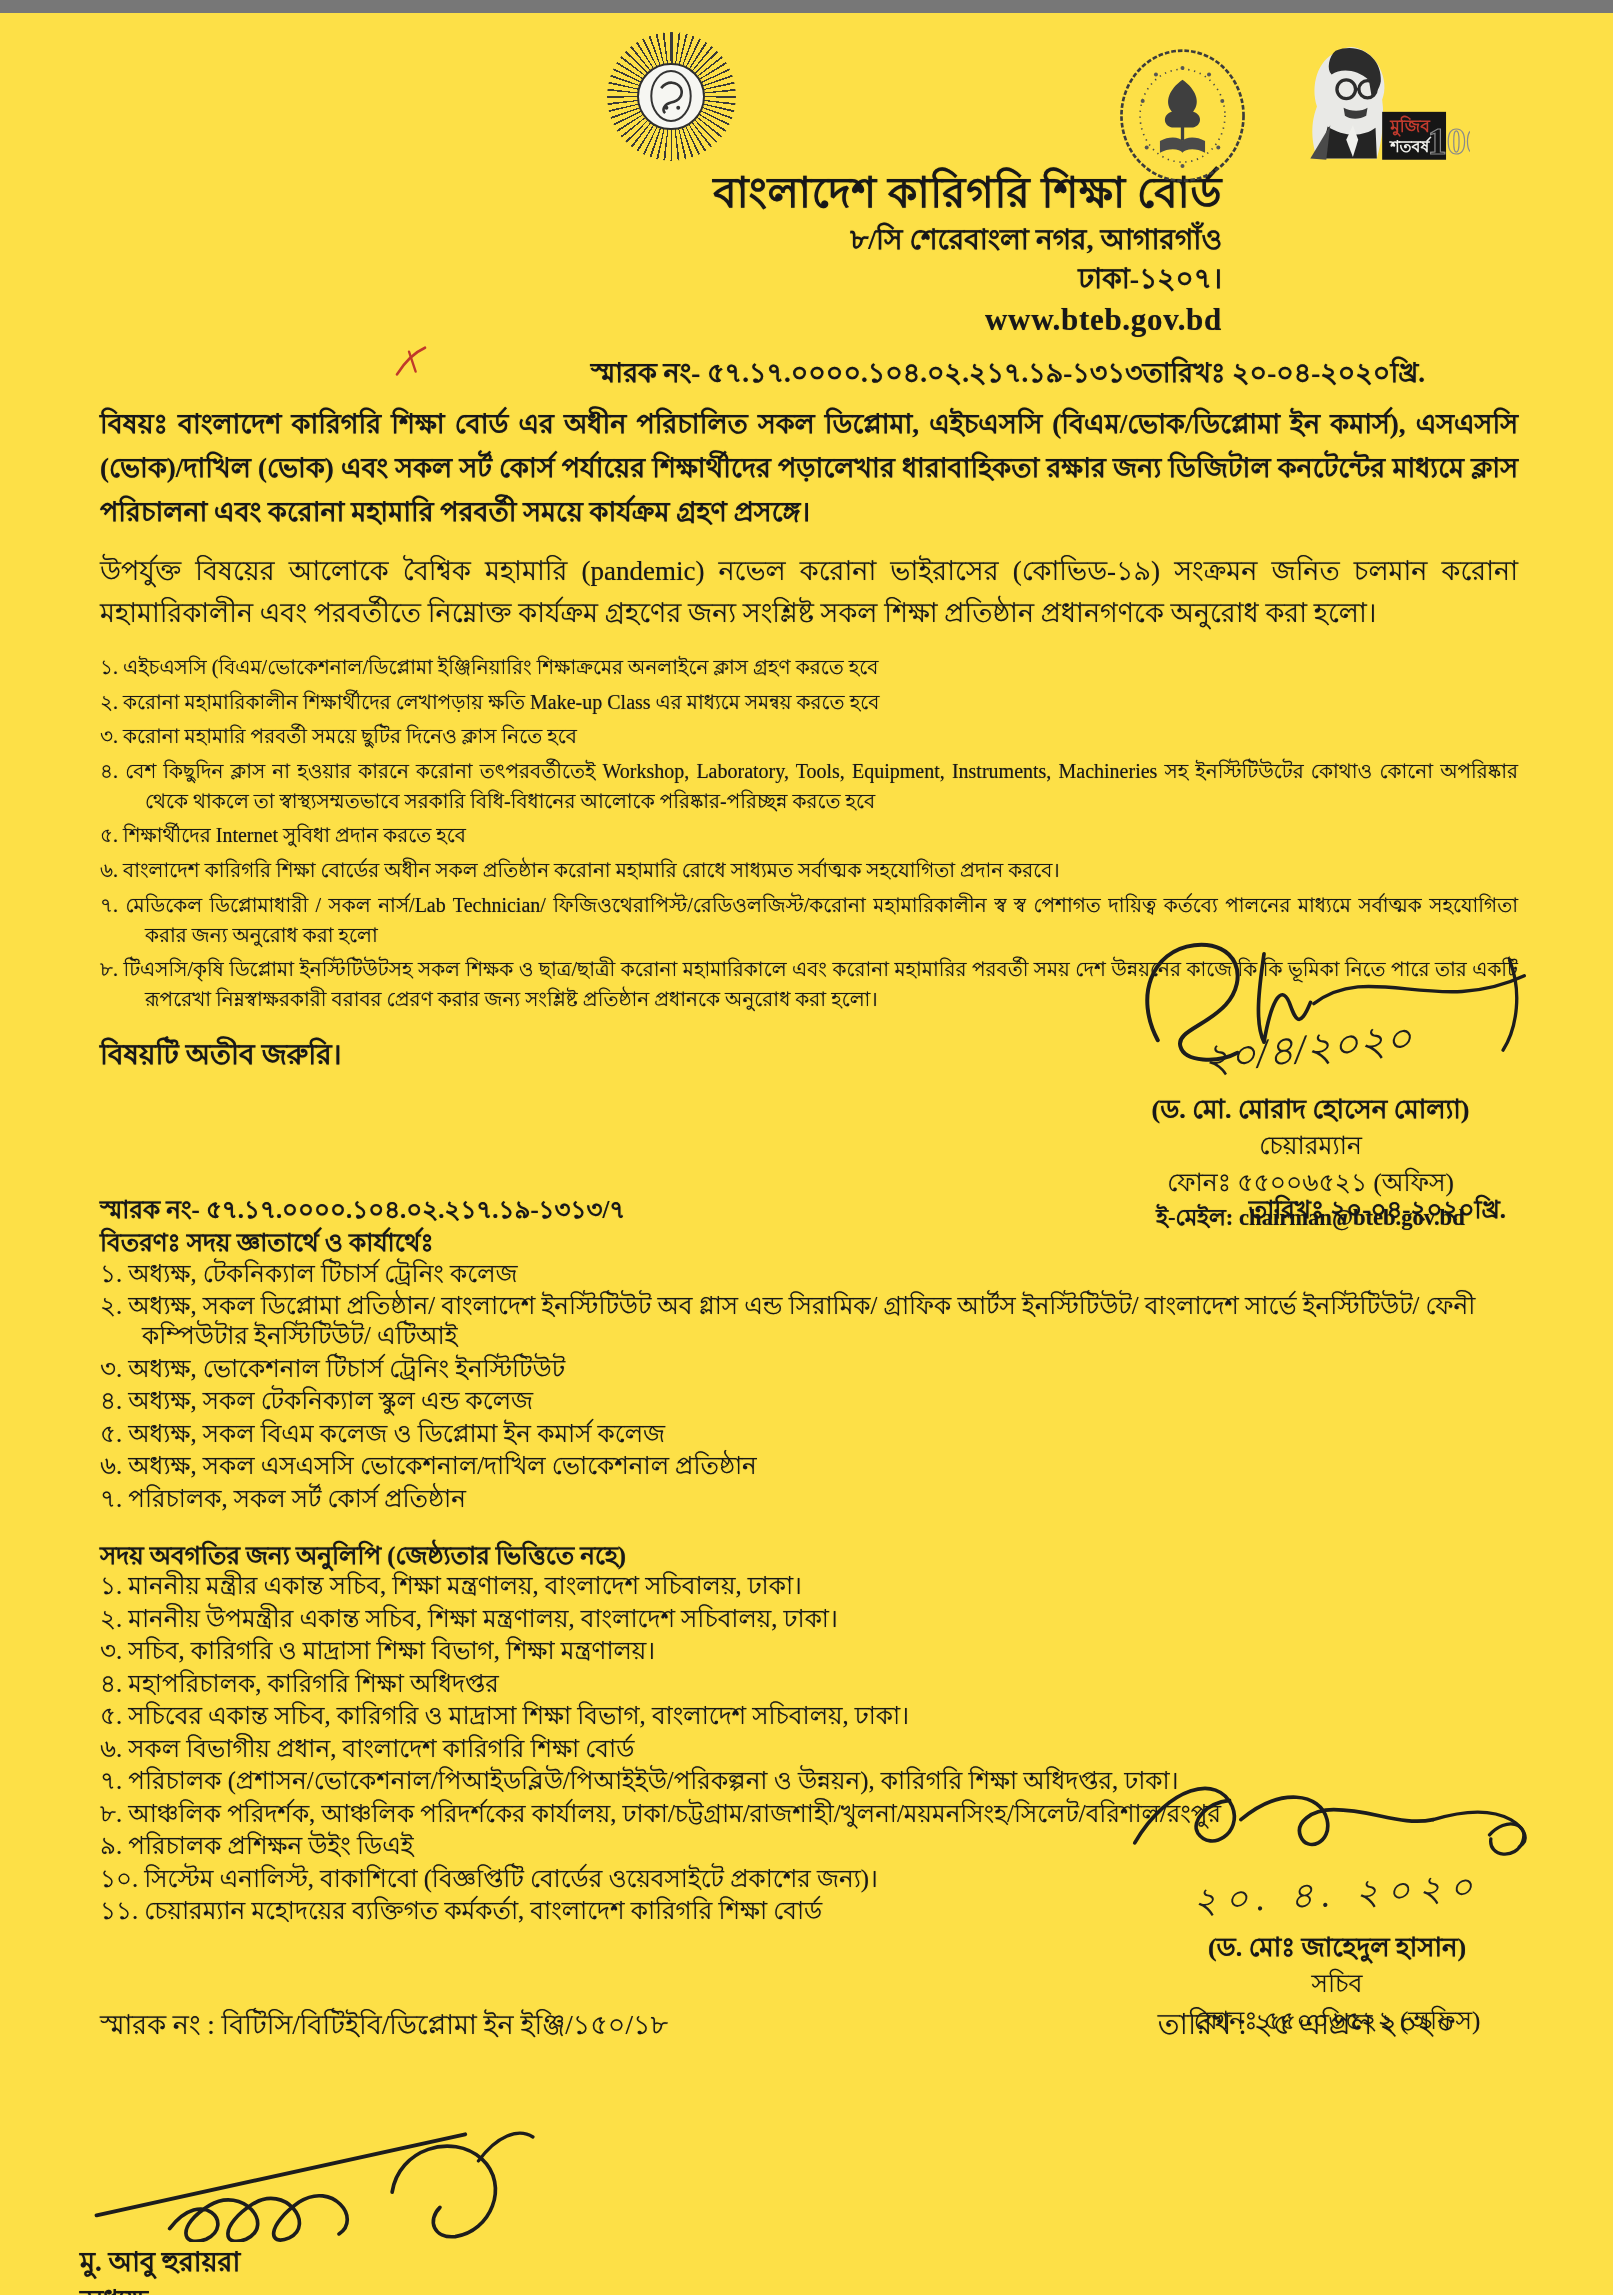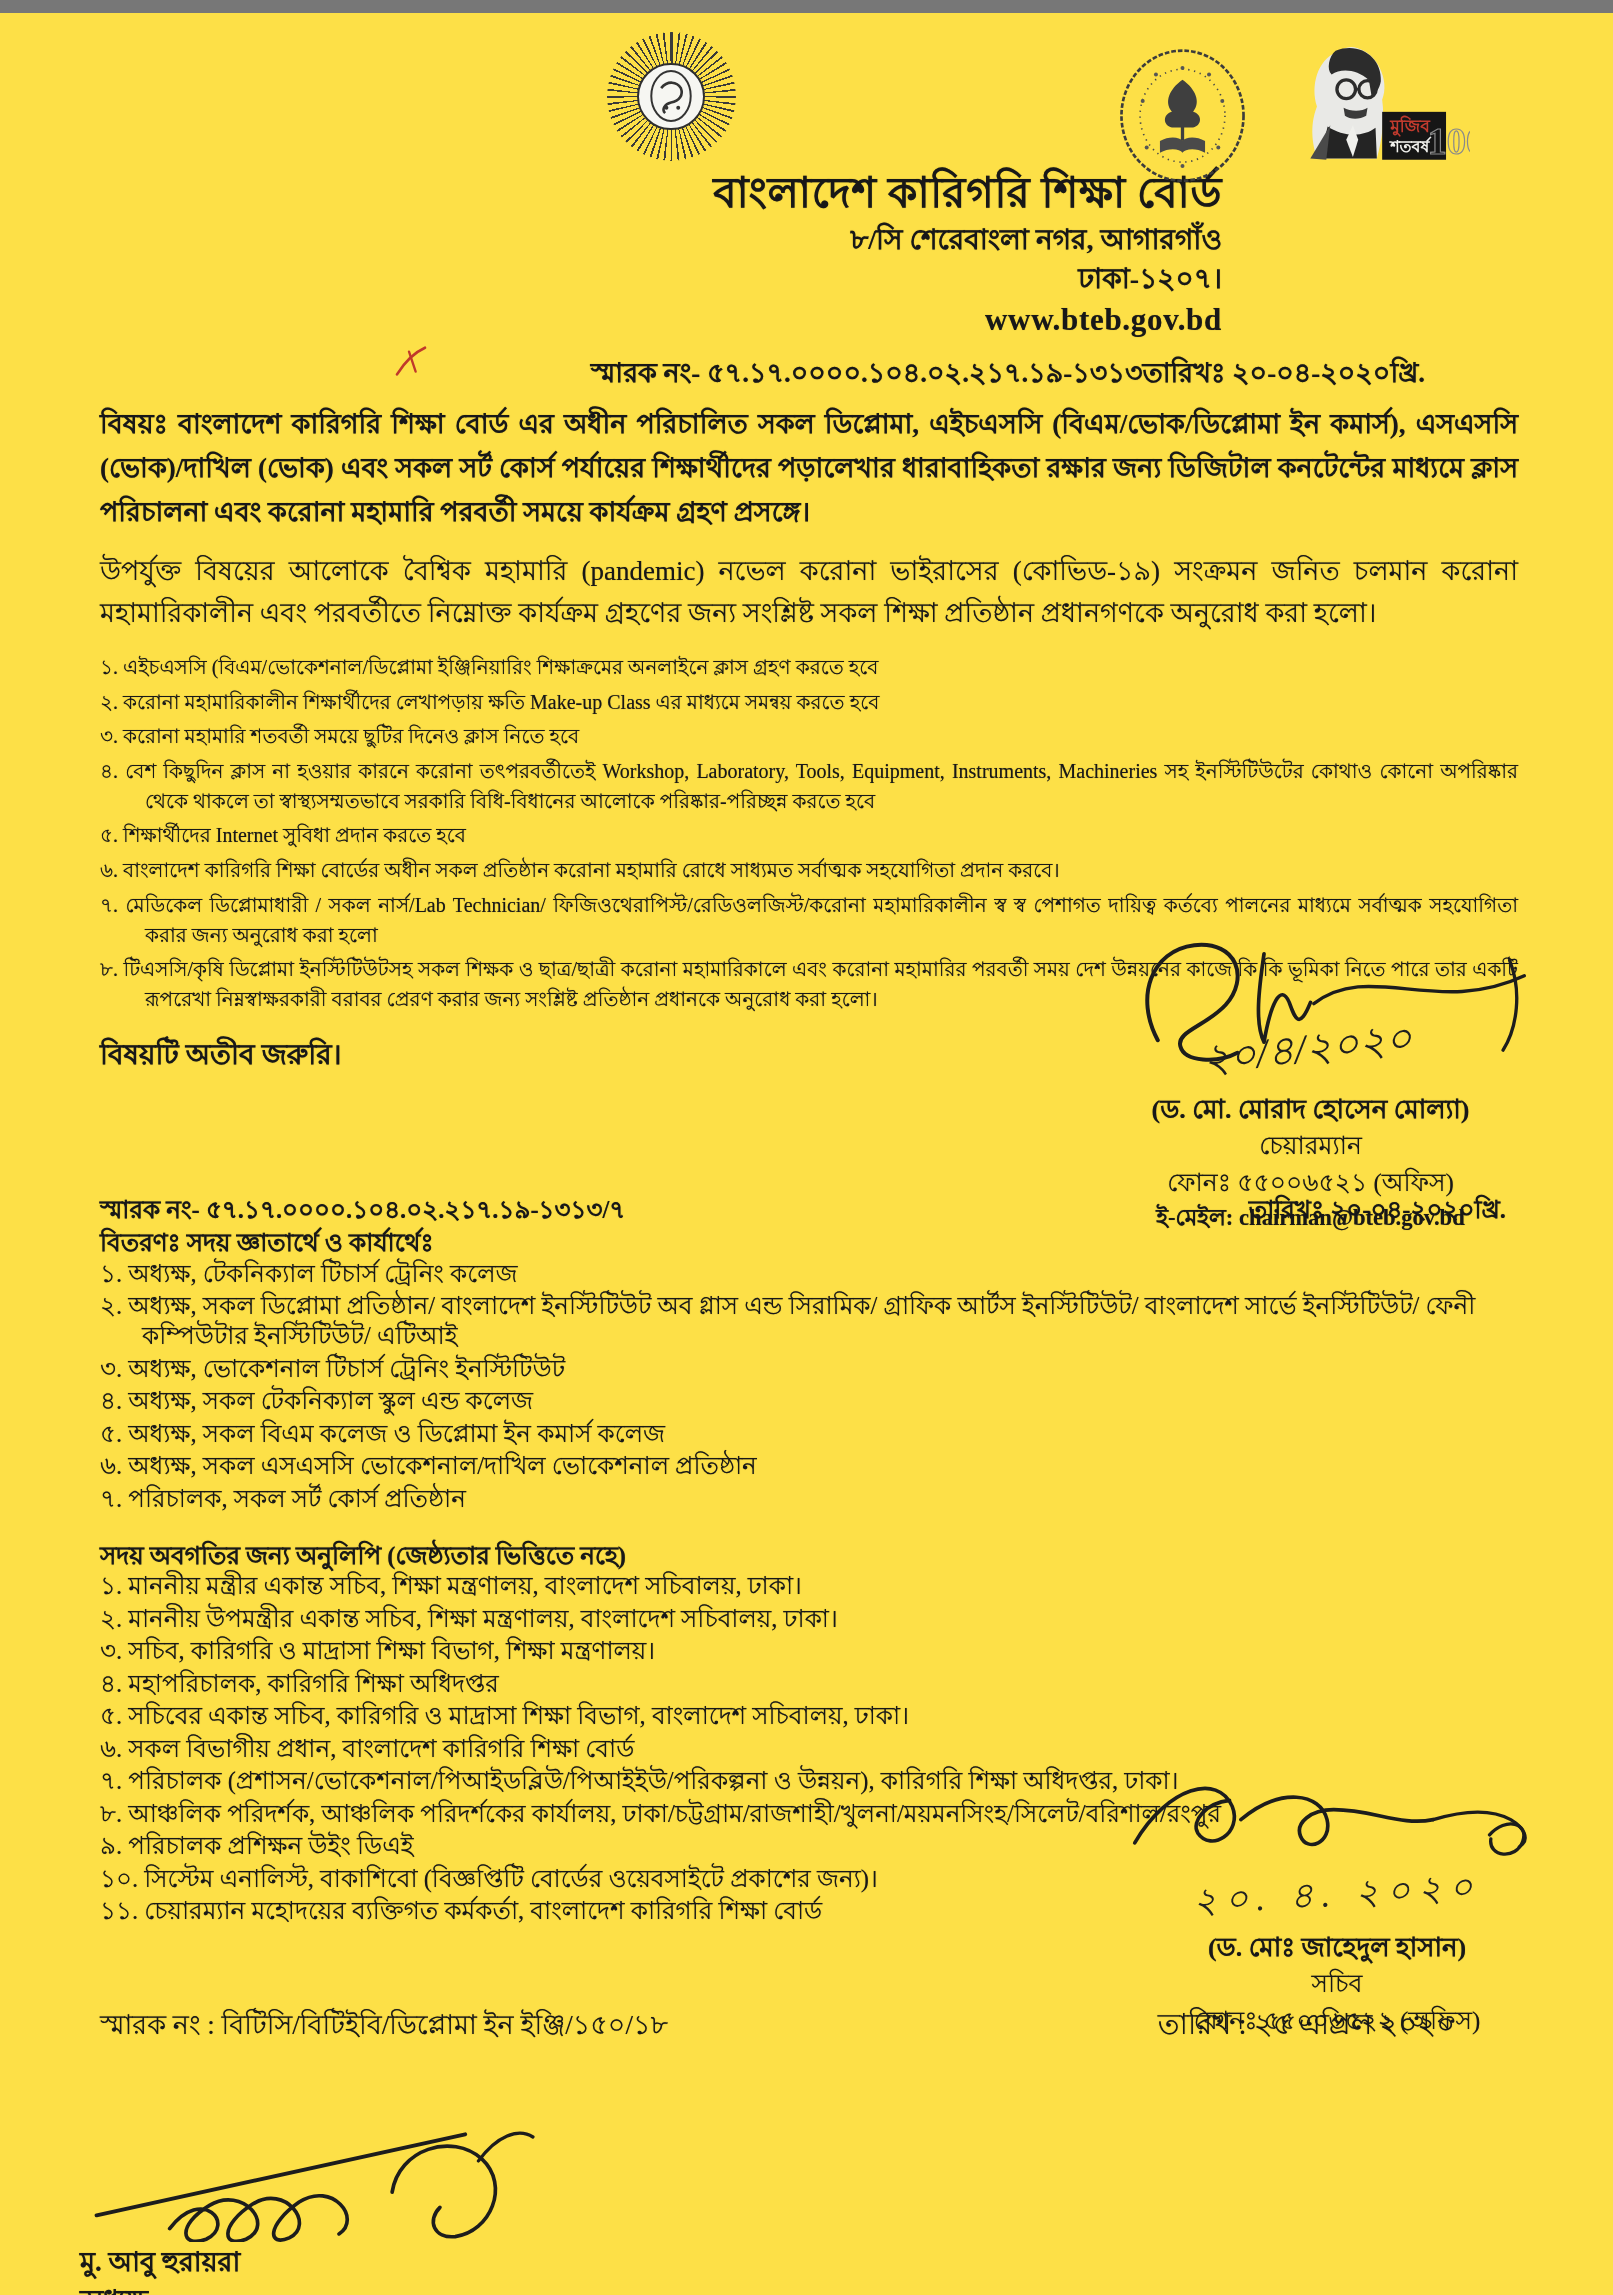--- a/index.html
+++ b/index.html
@@ -148,21 +148,21 @@
       <span class="ink date1">তারিখঃ ২০-০৪-২০২০খ্রি.</span>
     </div>
 
     <div class="subject ink">বিষয়ঃ বাংলাদেশ কারিগরি শিক্ষা বোর্ড এর অধীন পরিচালিত সকল ডিপ্লোমা, এইচএসসি (বিএম/ভোক/ডিপ্লোমা ইন কমার্স), এসএসসি (ভোক)/দাখিল (ভোক) এবং সকল সর্ট কোর্স পর্যায়ের শিক্ষার্থীদের পড়ালেখার ধারাবাহিকতা রক্ষার জন্য ডিজিটাল কনটেন্টের মাধ্যমে ক্লাস পরিচালনা এবং করোনা মহামারি পরবর্তী সময়ে কার্যক্রম গ্রহণ প্রসঙ্গে।</div>
 
     <div class="para ink">উপর্যুক্ত বিষয়ের আলোকে বৈশ্বিক মহামারি (pandemic) নভেল করোনা ভাইরাসের (কোভিড-১৯) সংক্রমন জনিত  চলমান  করোনা মহামারিকালীন এবং পরবর্তীতে নিম্নোক্ত কার্যক্রম গ্রহণের জন্য সংশ্লিষ্ট সকল শিক্ষা প্রতিষ্ঠান প্রধানগণকে অনুরোধ করা হলো।</div>
 
     <div class="list">
       <div class="li ink"><span>১.</span> <span>এইচএসসি (বিএম/ভোকেশনাল/ডিপ্লোমা ইঞ্জিনিয়ারিং শিক্ষাক্রমের অনলাইনে ক্লাস গ্রহণ করতে হবে</span></div>
       <div class="li ink"><span>২.</span> <span>করোনা মহামারিকালীন শিক্ষার্থীদের লেখাপড়ায় ক্ষতি Make-up Class এর মাধ্যমে সমন্বয় করতে হবে</span></div>
-      <div class="li ink"><span>৩.</span> <span>করোনা মহামারি শতবর্তী সময়ে ছুটির দিনেও ক্লাস নিতে হবে</span></div>
+      <div class="li ink"><span>৩.</span> <span>করোনা মহামারি পরবর্তী সময়ে ছুটির দিনেও ক্লাস নিতে হবে</span></div>
       <div class="li ink"><span>৪.</span> <span>বেশ কিছুদিন ক্লাস না হওয়ার কারনে করোনা তৎপরবর্তীতেই Workshop, Laboratory, Tools, Equipment, Instruments, Machineries সহ ইনস্টিটিউটের কোথাও কোনো অপরিষ্কার থেকে থাকলে তা স্বাস্থ্যসম্মতভাবে সরকারি বিধি-বিধানের আলোকে পরিষ্কার-পরিচ্ছন্ন করতে হবে</span></div>
       <div class="li ink"><span>৫.</span> <span>শিক্ষার্থীদের Internet সুবিধা প্রদান করতে হবে</span></div>
       <div class="li ink"><span>৬.</span> <span>বাংলাদেশ কারিগরি শিক্ষা বোর্ডের অধীন সকল প্রতিষ্ঠান করোনা মহামারি রোধে সাধ্যমত সর্বাত্মক সহযোগিতা প্রদান করবে।</span></div>
       <div class="li ink"><span>৭.</span> <span>মেডিকেল ডিপ্লোমাধারী / সকল নার্স/Lab Technician/ ফিজিওথেরাপিস্ট/রেডিওলজিস্ট/করোনা মহামারিকালীন স্ব স্ব পেশাগত দায়িত্ব কর্তব্যে পালনের মাধ্যমে সর্বাত্মক সহযোগিতা করার জন্য অনুরোধ করা হলো</span></div>
       <div class="li ink"><span>৮.</span> <span>টিএসসি/কৃষি ডিপ্লোমা ইনস্টিটিউটসহ সকল শিক্ষক ও ছাত্র/ছাত্রী করোনা মহামারিকালে এবং করোনা মহামারির পরবর্তী সময় দেশ উন্নয়নের কাজে কি কি ভূমিকা নিতে পারে তার একটি রূপরেখা নিম্নস্বাক্ষরকারী বরাবর প্রেরণ করার জন্য সংশ্লিষ্ট প্রতিষ্ঠান প্রধানকে অনুরোধ করা হলো।</span></div>
     </div>
 
     <div class="closing ink">বিষয়টি অতীব জরুরি।</div>
 
     <div style="height:57px"></div>

